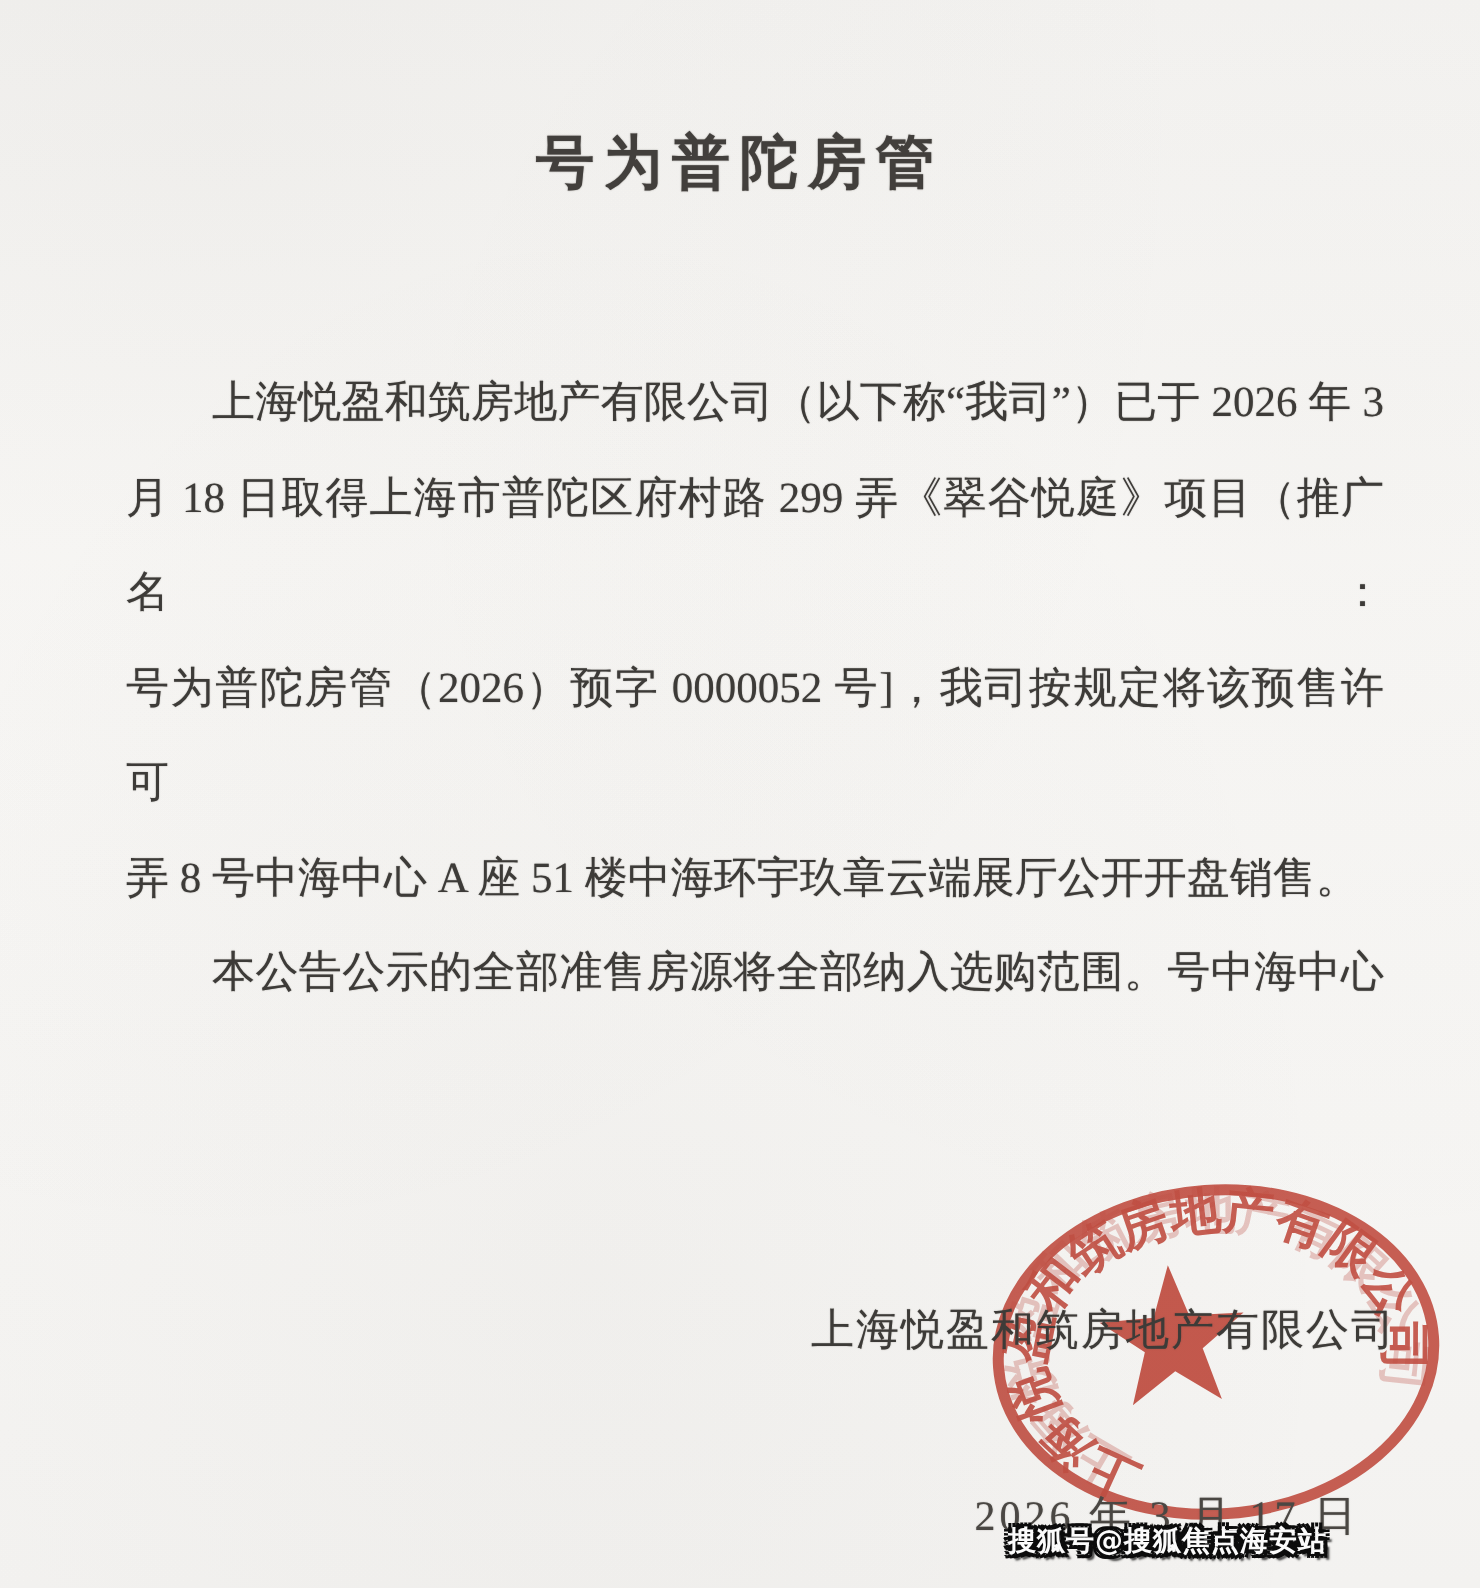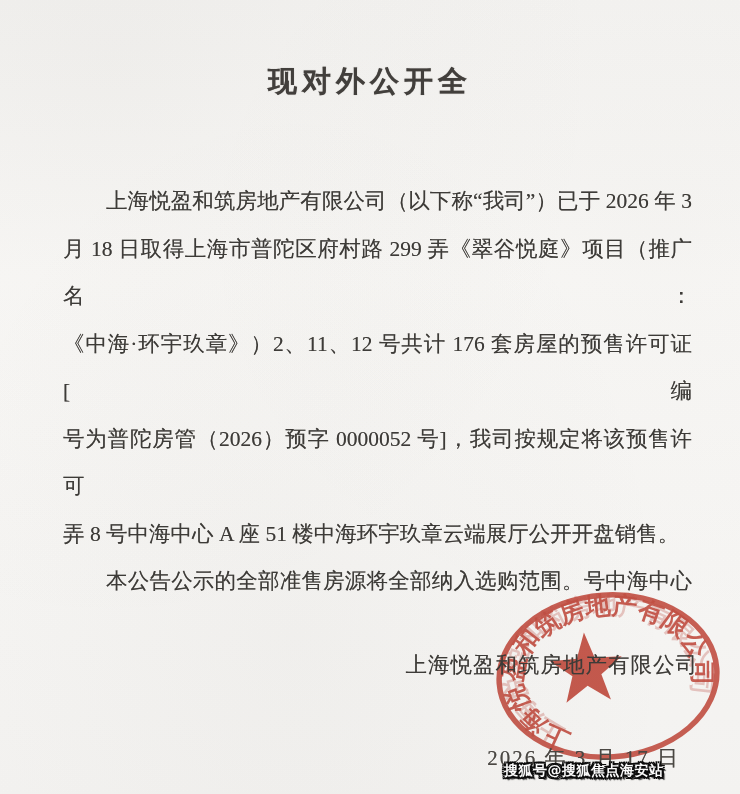--- a/index.html
+++ b/index.html
@@ -70,26 +70,25 @@
        0   -2px 0 #0c0c0c, 0    2px 0 #0c0c0c,
       -2px  0   0 #0c0c0c, 2px  0   0 #0c0c0c,
        3px  3px 1px rgba(40,40,40,.85);
   }
 </style>
 </head>
 <body>
 
 <div class="page">
 
-  <div class="doc-title">现对外公开全</div>
+  <div class="doc-title">号为普陀房管</div>
 
   <div class="body-text">
     <div class="line fill indent">上海悦盈和筑房地产有限公司（以下称“我司”）已于 2026 年 3</div>
     <div class="line fill">月 18 日取得上海市普陀区府村路 299 弄《翠谷悦庭》项目（推广名：</div>
-    <div class="line fill">《中海·环宇玖章》）2、11、12 号共计 176 套房屋的预售许可证[编</div>
     <div class="line fill">号为普陀房管（2026）预字 0000052 号]，我司按规定将该预售许可</div>
     <div class="line">弄 8 号中海中心 A 座 51 楼中海环宇玖章云端展厅公开开盘销售。</div>
     <div class="line fill indent">本公告公示的全部准售房源将全部纳入选购范围。号中海中心</div>
   </div>
 
   <div class="signature">上海悦盈和筑房地产有限公司</div>
 
   <svg class="seal" viewBox="-120 -100 240 200" aria-hidden="true">
     <g transform="rotate(-4)">
       <ellipse cx="0" cy="0" rx="109" ry="81" fill="none" stroke="#c5473a" stroke-width="5.5" stroke-opacity=".92"></ellipse>

